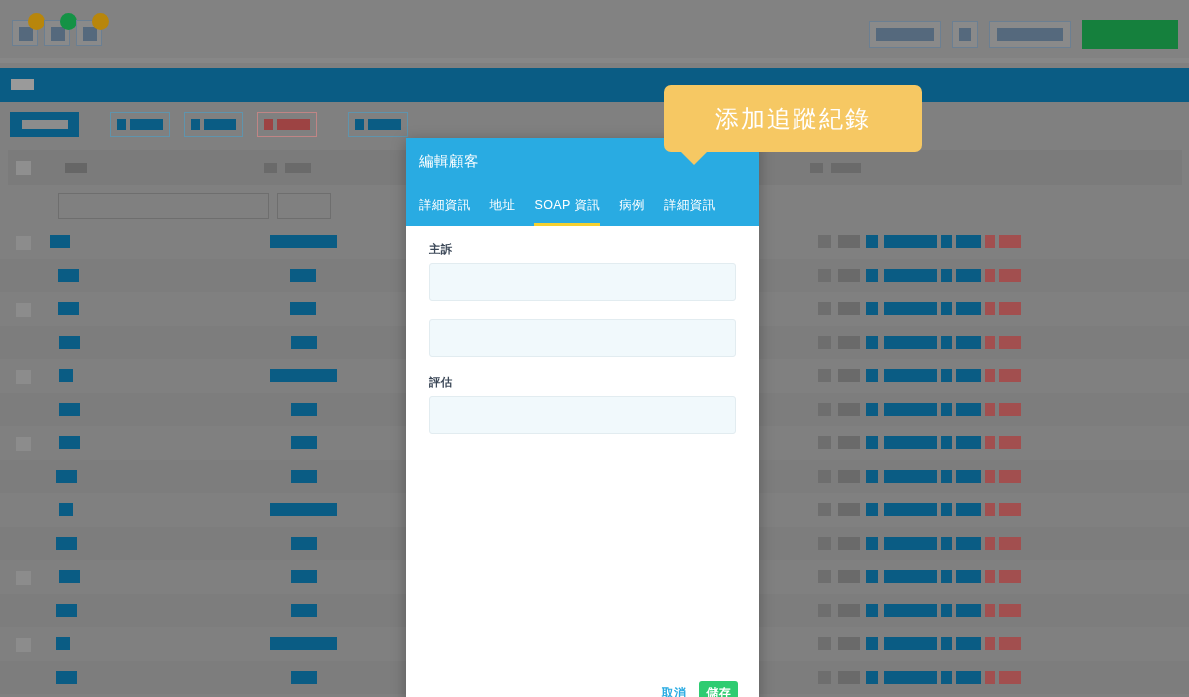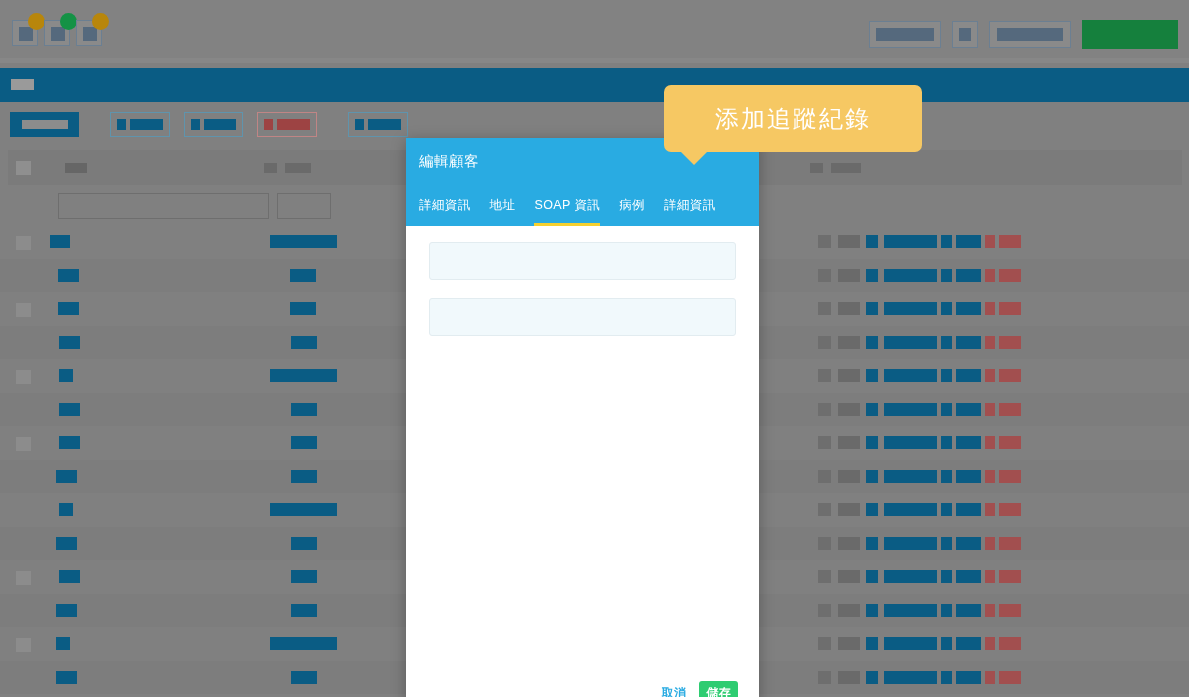--- a/index.html
+++ b/index.html
@@ -538,22 +538,23 @@
       <div class="modal-tabs" id="modal-tabs">
           <div class="mtab">詳細資訊</div>
           <div class="mtab">地址</div>
           <div class="mtab active">SOAP 資訊</div>
           <div class="mtab">病例</div>
           <div class="mtab">詳細資訊</div>
         </div>
     </div>
 
     <div class="modal-body" id="modal-body">
+        <div class="field"><div class="field-label">主訴</div><textarea class="field-input" placeholder="" style=""></textarea></div>
         <div class="field"><textarea class="field-input" placeholder="" style=""></textarea></div>
-        <div class="field"><textarea class="field-input" placeholder="" style=""></textarea></div>
+        <div class="field"><div class="field-label">評估</div><textarea class="field-input" placeholder="" style=""></textarea></div>
       </div>
 
     <div class="modal-footer">
       <button class="btn-cancel">取消</button>
       <button class="btn-save">儲存</button>
     </div>
   </div>
 
   <div class="callout">
     <span class="callout-text">添加追蹤紀錄</span>

